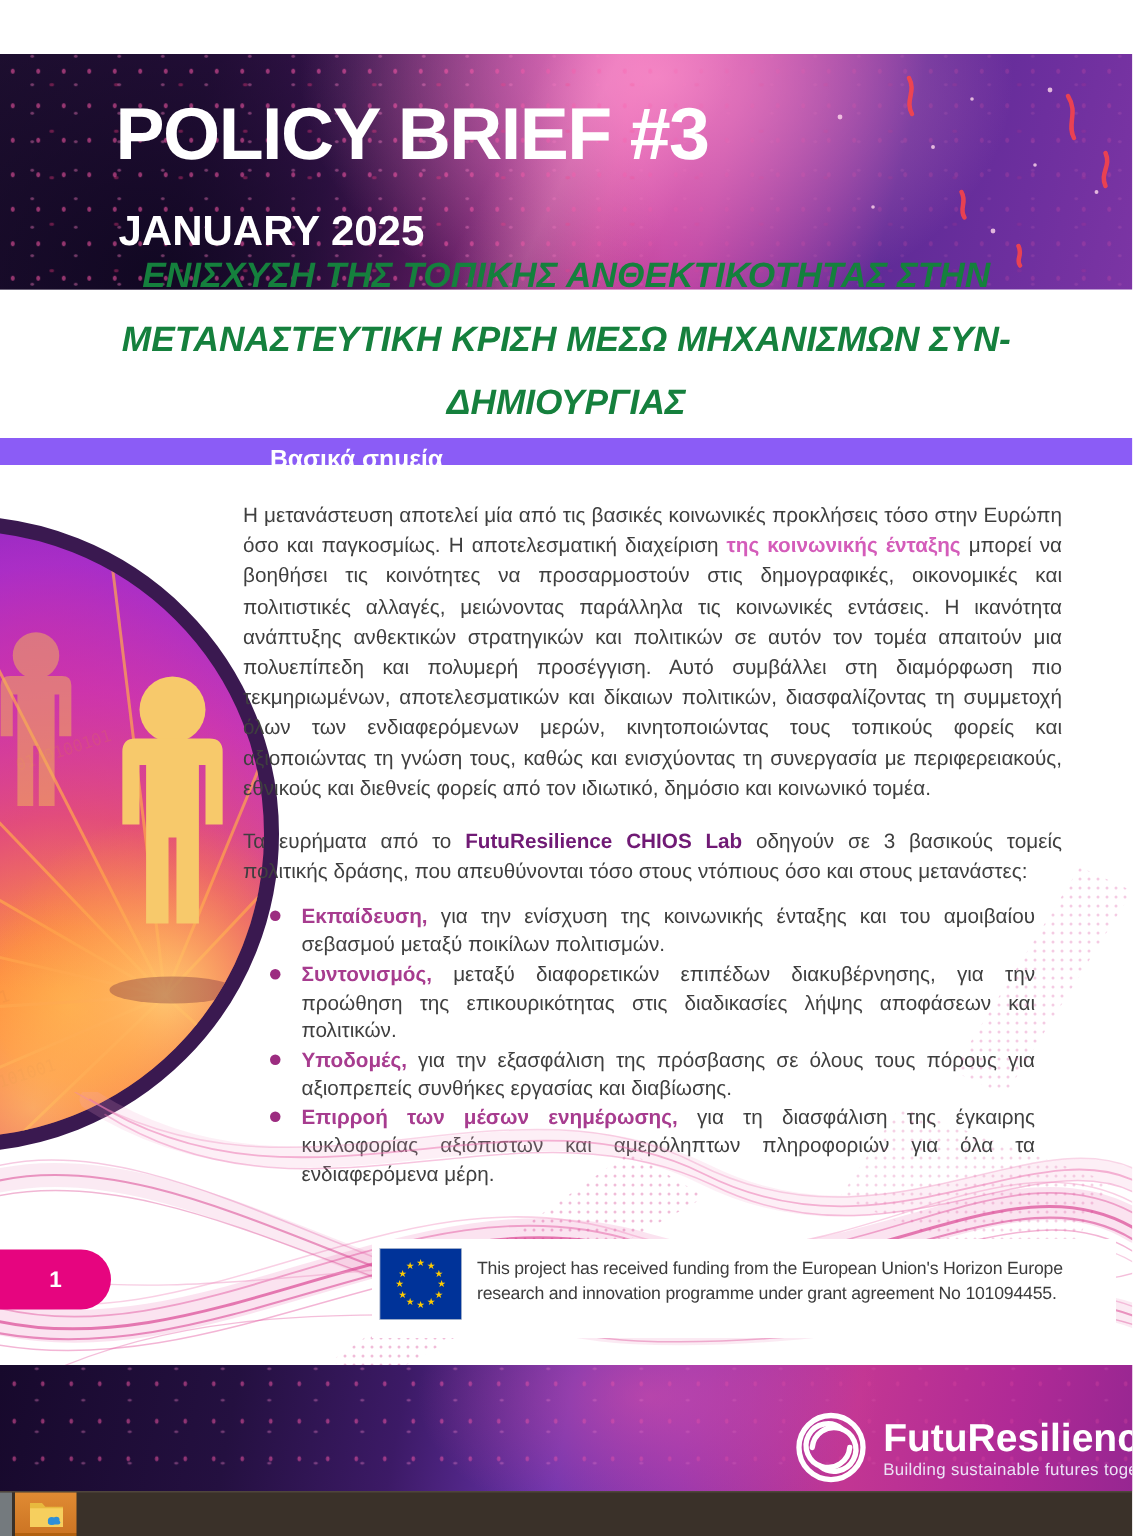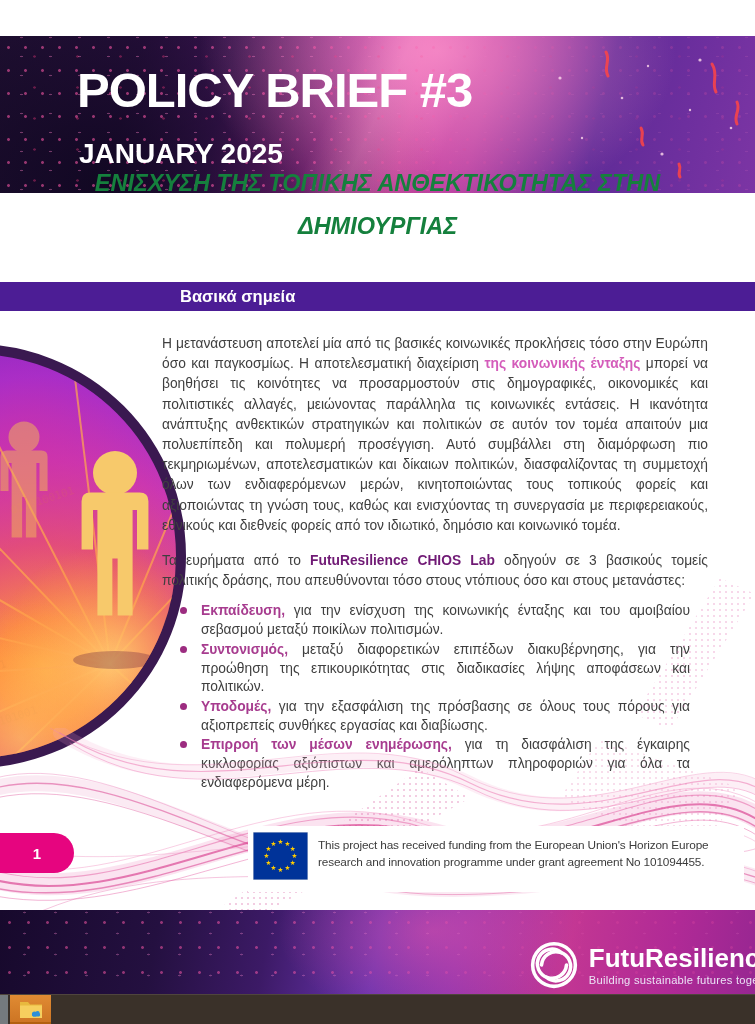--- a/index.html
+++ b/index.html
@@ -26,21 +26,21 @@
   .hero-title{position:absolute;left:77px;top:30px;margin:0;color:#fff;
     font-size:49px;font-weight:800;letter-spacing:-1px;line-height:1;}
   .hero-date{position:absolute;left:79px;top:102px;color:#fff;
     font-size:28px;font-weight:700;letter-spacing:0;}
 
   
   .doc-title{position:absolute;left:0;top:162px;width:755px;text-align:center;
     color:#15803d;font-weight:700;font-style:italic;font-size:23.5px;line-height:42.5px;}
 
   
-  .keybar{position:absolute;left:0;top:282px;width:755px;height:29px;background:#4c1d95;}
+  .keybar{position:absolute;left:0;top:292px;width:755px;height:18px;background:#8b5cf6;}
   .keybar span{display:block;margin-left:180px;line-height:29px;color:#fff;
     font-size:16.5px;font-weight:700;}
 
   
   .circle-wrap{position:absolute;left:-238px;top:344px;width:404px;height:404px;
     border-radius:50%;border:10px solid #3a1950;overflow:hidden;
     background:
       radial-gradient(circle at 62% 20%, rgba(210,45,160,.55), transparent 55%),
       radial-gradient(circle at 68% 78%, #ffb347 0%, #ff9340 12%, #e8586e 30%, #c93ab5 50%, #8f2ee0 70%, #6a22c8 86%, #4d1a9e 100%);}
   .circle-wrap svg{position:absolute;inset:0;}
@@ -120,20 +120,21 @@
         <circle cx="690" cy="74" r="1.2"></circle>
           <circle cx="648" cy="30" r="1.2"></circle>
       </g>
     </svg>
     <h1 class="hero-title">POLICY BRIEF #3</h1>
     <div class="hero-date">JANUARY 2025</div>
   </header>
 
   <section class="doc-title">
     <div>ΕΝΙΣΧΥΣΗ ΤΗΣ ΤΟΠΙΚΗΣ ΑΝΘΕΚΤΙΚΟΤΗΤΑΣ ΣΤΗΝ</div>
+    <div>ΜΕΤΑΝΑΣΤΕΥΤΙΚΗ ΚΡΙΣΗ  ΜΕΣΩ ΜΗΧΑΝΙΣΜΩΝ ΣΥΝ-</div>
     <div>ΔΗΜΙΟΥΡΓΙΑΣ</div>
   </section>
 
   <div class="keybar">
     <span>Βασικά σημεία</span>
   </div>
 
   <div class="circle-wrap">
     <svg viewBox="0 0 404 404">
       <defs>

